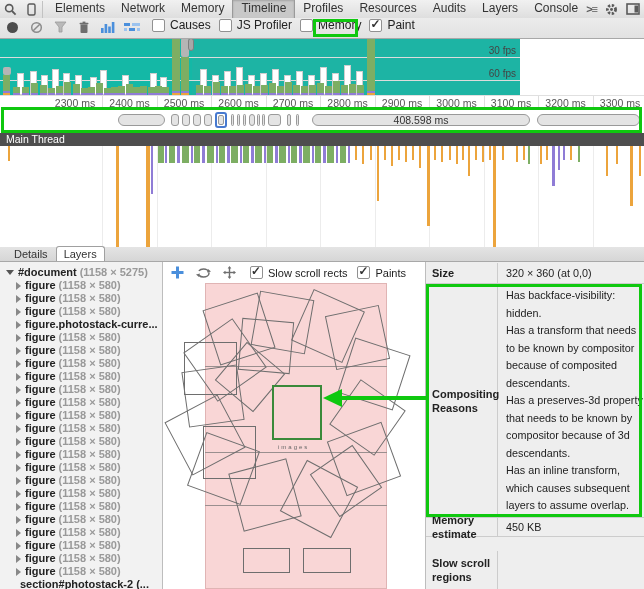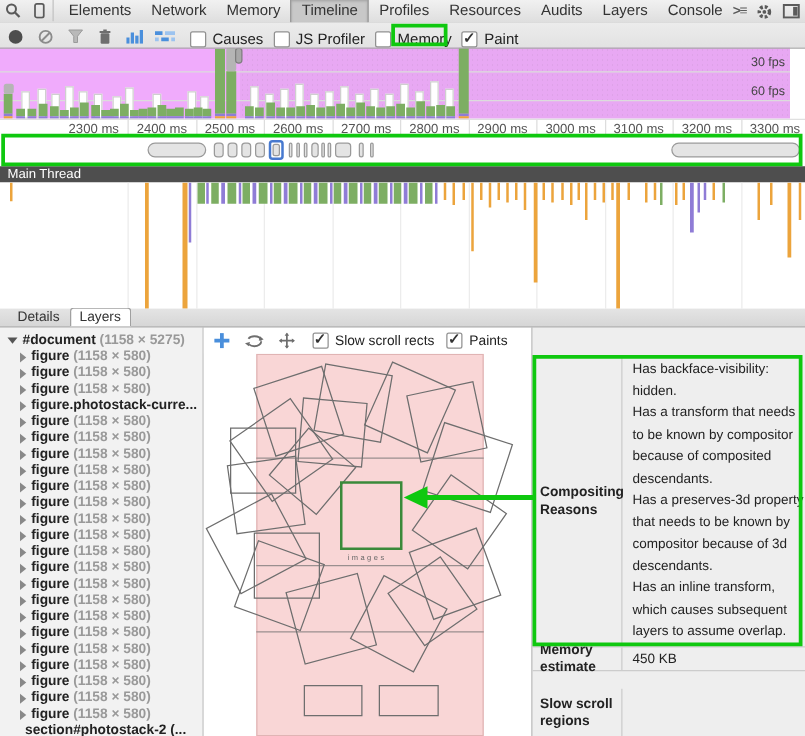--- a/index.html
+++ b/index.html
@@ -5,40 +5,40 @@
   html,body{margin:0;padding:0;}
   body{
     width:644px;height:589px;position:relative;overflow:hidden;
     font-family:"Liberation Sans", sans-serif;
     font-size:12px;color:#333;background:#fff;
     -webkit-font-smoothing:antialiased;
   }
   .abs{position:absolute;}
   
   #tabbar{left:0;top:0;width:644px;height:18px;background:linear-gradient(#f1f1f1,#dedede);
-    border-bottom:1px solid #a8a8a8;display:flex;z-index:5;}
+    border-bottom:1px solid #a8a8a8;display:flex;align-items:center;z-index:5;}
   .tb-icon{width:22px;height:17px;display:flex;align-items:center;justify-content:center;cursor:default;}
   .tabs{display:flex;align-items:center;height:18px;margin-left:4px;}
   .tab{padding:1px 8px 2px;height:15px;line-height:15px;font-size:12px;color:#333;white-space:nowrap;}
   .tab.sel{background:#c8c8c8;border-left:1px solid #9a9a9a;border-right:1px solid #9a9a9a;
     box-shadow:inset 0 1px 2px rgba(0,0,0,.18);}
   #tabbar .right{margin-left:auto;display:flex;align-items:center;padding-right:4px;gap:8px;}
   .drawer-glyph{font-size:11px;font-weight:bold;color:#5a5a5a;letter-spacing:-1px;}
   
   #toolbar{left:0;top:18px;width:644px;height:20px;background:linear-gradient(#ececec,#e2e2e2);
-    border-bottom:1px solid #a8a8a8;display:flex;align-items:flex-end;z-index:5;}
+    border-bottom:1px solid #a8a8a8;display:flex;align-items:flex-start;z-index:5;}
   .tool{width:24px;height:18px;display:flex;align-items:center;justify-content:center;}
   .rec-dot{width:11px;height:11px;border-radius:50%;background:#4d4d4d;}
   .cb-group{display:flex;align-items:center;margin-left:8px;gap:2px;}
   .cbox{width:11px;height:11px;background:#fff;border:1px solid #919191;border-radius:2px;
     position:relative;flex:none;}
   .cbox.checked:after{content:"✓";position:absolute;left:0px;top:-3px;font-size:12px;color:#333;font-weight:bold;}
   .cb-label{margin-left:3px;font-size:12px;color:#222;white-space:nowrap;}
   
-  #overview{left:0;top:38px;width:632px;height:57px;background:#f0abfc;overflow:hidden;}
+  #overview{left:0;top:38px;width:520px;height:57px;background:#14b8a6;overflow:hidden;}
   .fps-line{position:absolute;left:0;width:644px;height:1px;background:#dcdcdc;}
   .fps-label{position:absolute;right:4px;font-size:10px;color:#444;}
   .ov-shade{position:absolute;top:0;height:57px;background:rgba(140,140,140,.08);
     background-image:radial-gradient(rgba(120,120,120,.18) .5px, transparent .6px);background-size:4px 4px;}
   .ov-bar{position:absolute;bottom:0;}
   .ov-idle{position:absolute;bottom:0;border:1px solid #cfcfcf;background:#fff;box-sizing:border-box;}
   .ov-cap{position:absolute;background:#b5b5b5;border-radius:2px;}
   .ov-grip{position:absolute;width:6px;height:13px;top:0;border-radius:3px;background:#a8a8a8;border:1px solid #7e7e7e;box-sizing:border-box;}
   
   #ruler{left:0;top:95px;width:644px;height:14px;background:#fff;border-top:1px solid #e0e0e0;}
@@ -453,20 +453,23 @@
     </div>
     <div class="pill sq" style="left: 231px; width: 3px;"></div>
     <div class="pill sq" style="left: 237px; width: 3px;"></div>
     <div class="pill sq" style="left: 243px; width: 3px;"></div>
     <div class="pill sq" style="left: 249px; width: 6px;"></div>
     <div class="pill sq" style="left: 257px; width: 3px;"></div>
     <div class="pill sq" style="left: 262px; width: 3px;"></div>
     <div class="pill sq" style="left: 268px; width: 13px;"></div>
     <div class="pill sq" style="left: 287px; width: 4px;"></div>
     <div class="pill sq" style="left: 296px; width: 3px;"></div>
+    <div class="pill" style="left: 312px; width: 218px;">
+      <div class="pill-label">408.598 ms</div>
+    </div>
     <div class="pill" style="left: 537px; width: 103px;"></div>
   </div>
 
 <div class="abs" id="mt-header">
   <span>Main Thread</span>
 </div>
 <div class="abs" id="flame">
     <div class="grid-v" style="left: 102.25px;"></div>
     <div class="grid-v" style="left: 156.75px;"></div>
     <div class="grid-v" style="left: 211.25px;"></div>
@@ -742,20 +745,24 @@
       <div class="lsq" style="left: 21px; top: 59px; width: 53px; height: 53px; transform: rotate(0deg);"></div>
       <div class="lsq" style="left: 40px; top: 143px; width: 53px; height: 53px; transform: rotate(0deg);"></div>
       <div class="center-sq" style="left: 109px; top: 102px; width: 50px; height: 55px;"></div>
       <div class="tiny-label" style="left: 115px; top: 161px;">images</div>
       <div class="lsq" style="left: 80px; top: 265px; width: 47px; height: 25px;"></div>
       <div class="lsq" style="left: 140px; top: 265px; width: 48px; height: 25px;"></div>
     </div>
 </div>
 
 <div class="abs" id="detail-pane">
+  <div class="drow" style="top:1px;height:21px;">
+    <div class="dlabel">Size</div>
+    <div class="dvalue mid">320 × 360 (at 0,0)</div>
+  </div>
   <div class="drow" style="top:22px;height:234px;">
     <div class="dlabel">Compositing Reasons</div>
     <div class="dvalue" id="reasons-list">
         <div>Has backface-visibility: hidden.</div>
         <div>Has a transform that needs to be known by compositor because of composited descendants.</div>
         <div>Has a preserves-3d property that needs to be known by compositor because of 3d descendants.</div>
         <div>Has an inline transform, which causes subsequent layers to assume overlap.</div>
       </div>
   </div>
   <div class="drow" style="top:256px;height:19px;">

